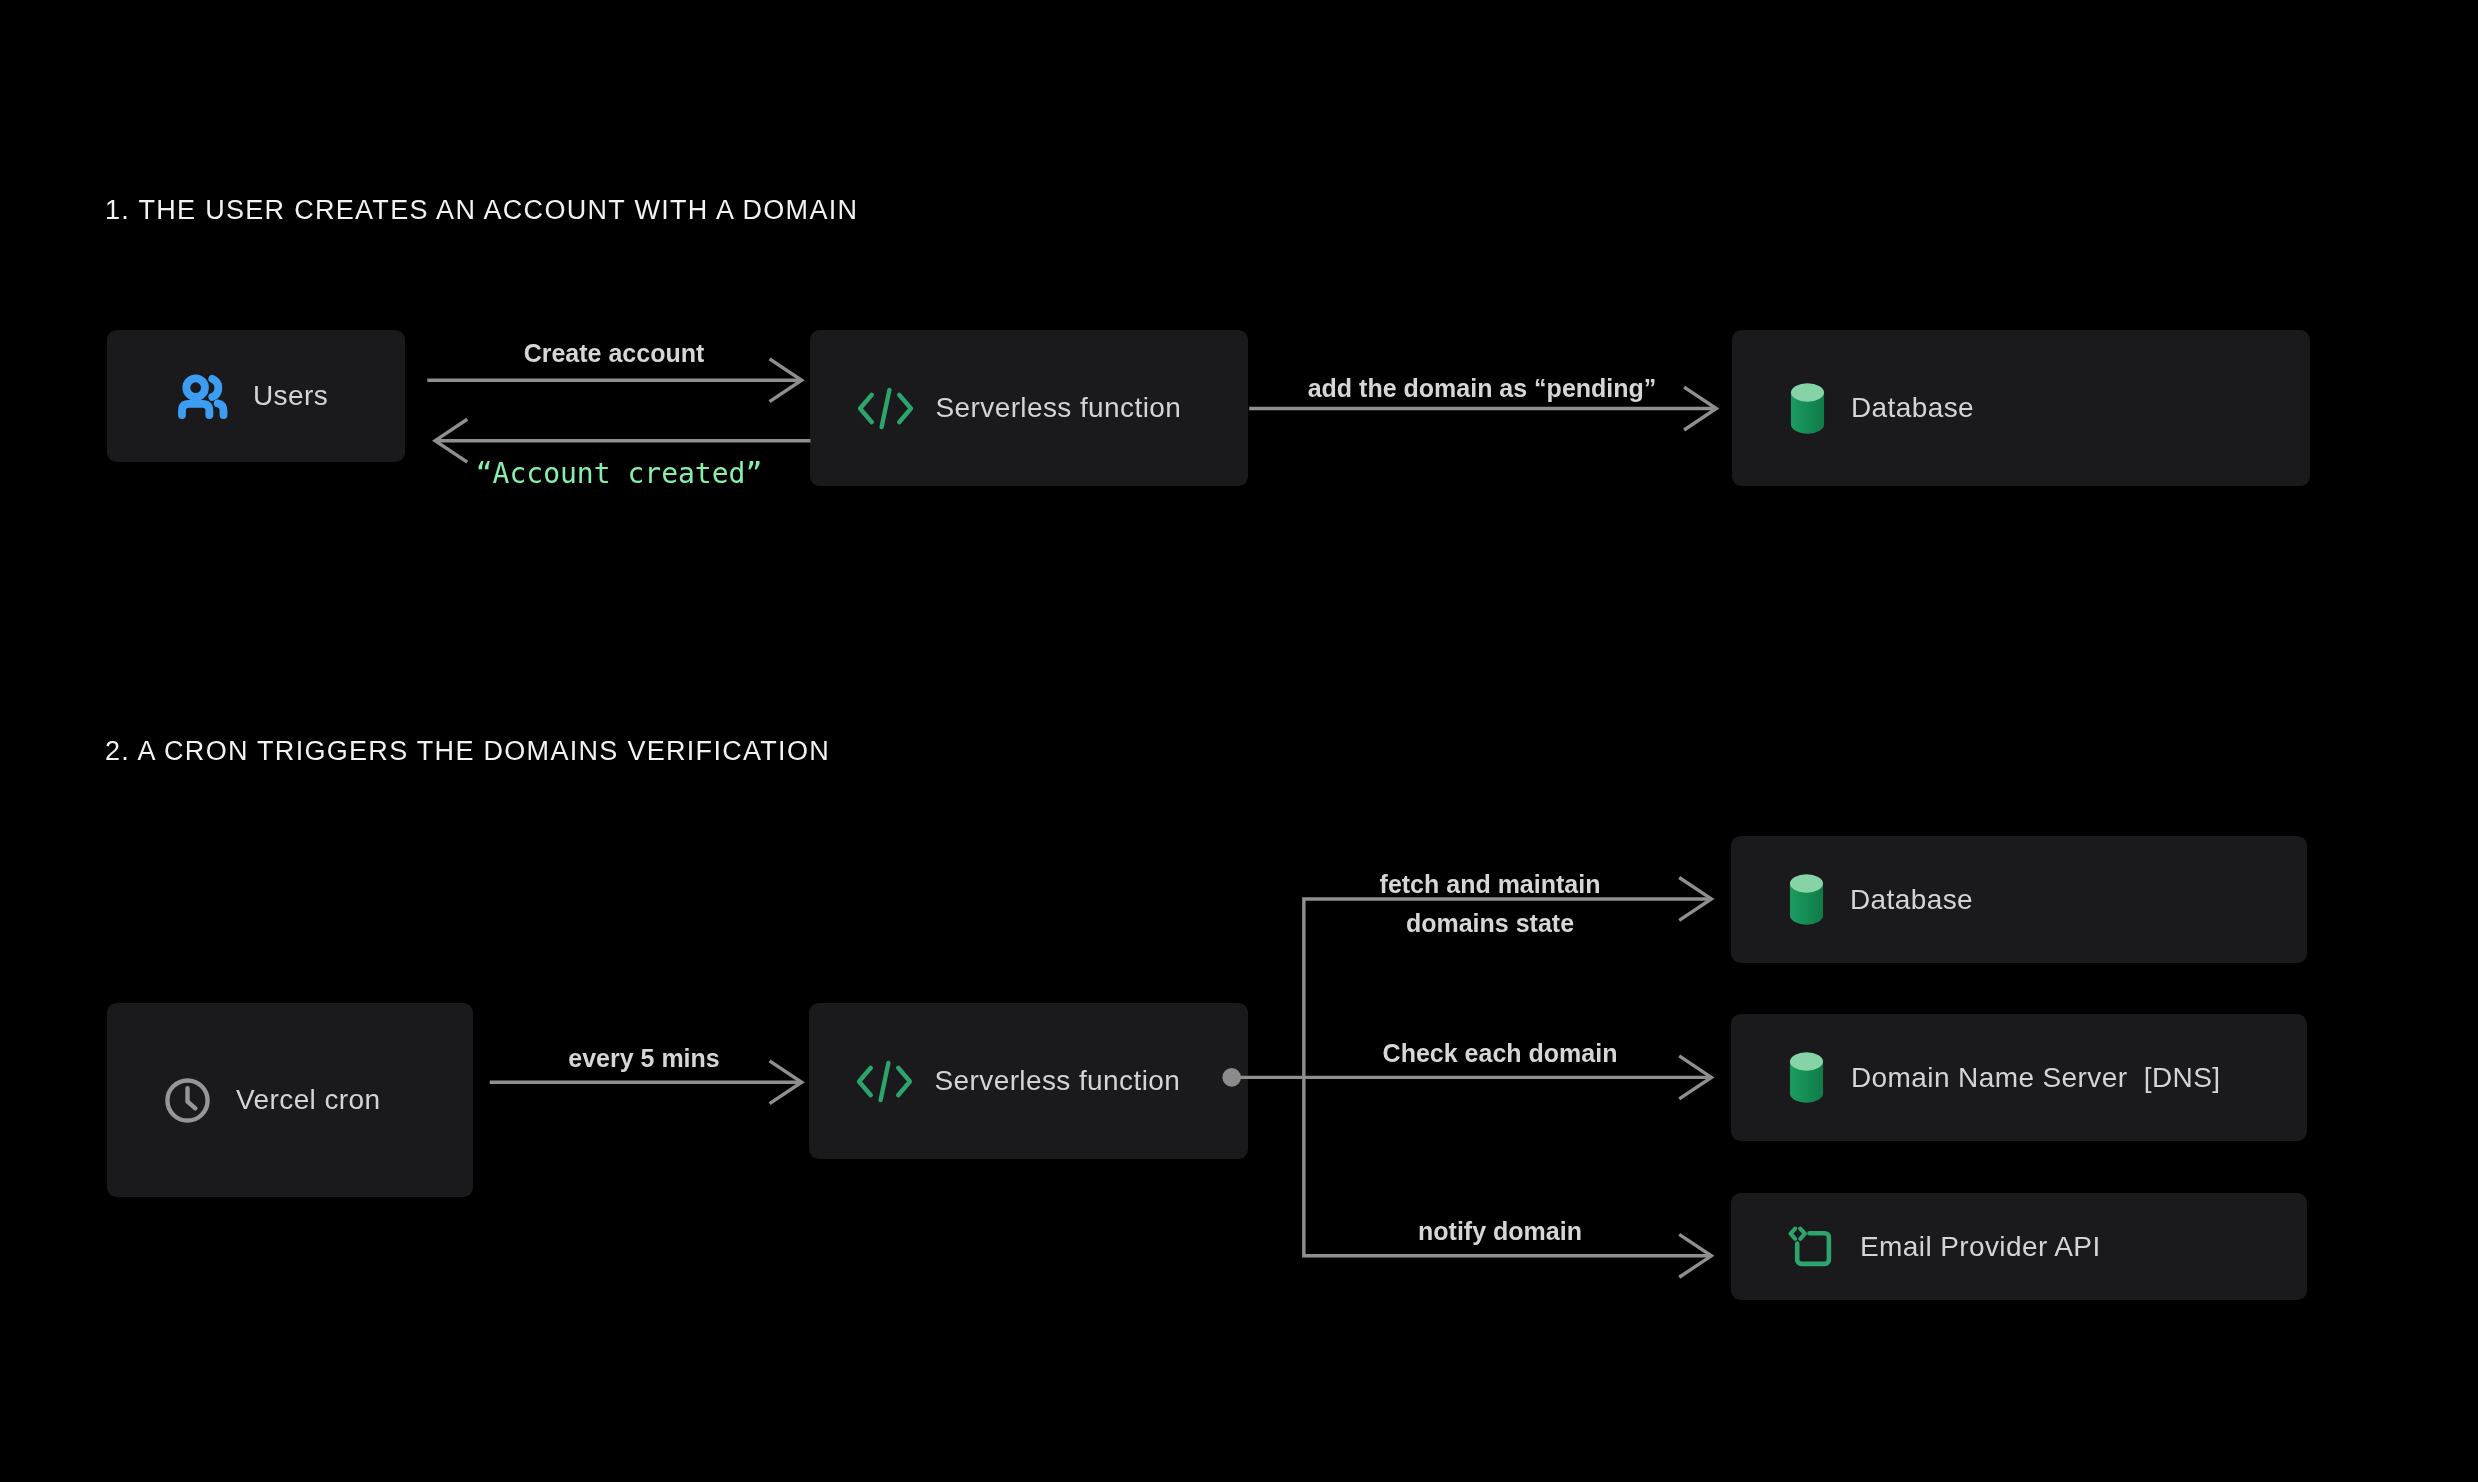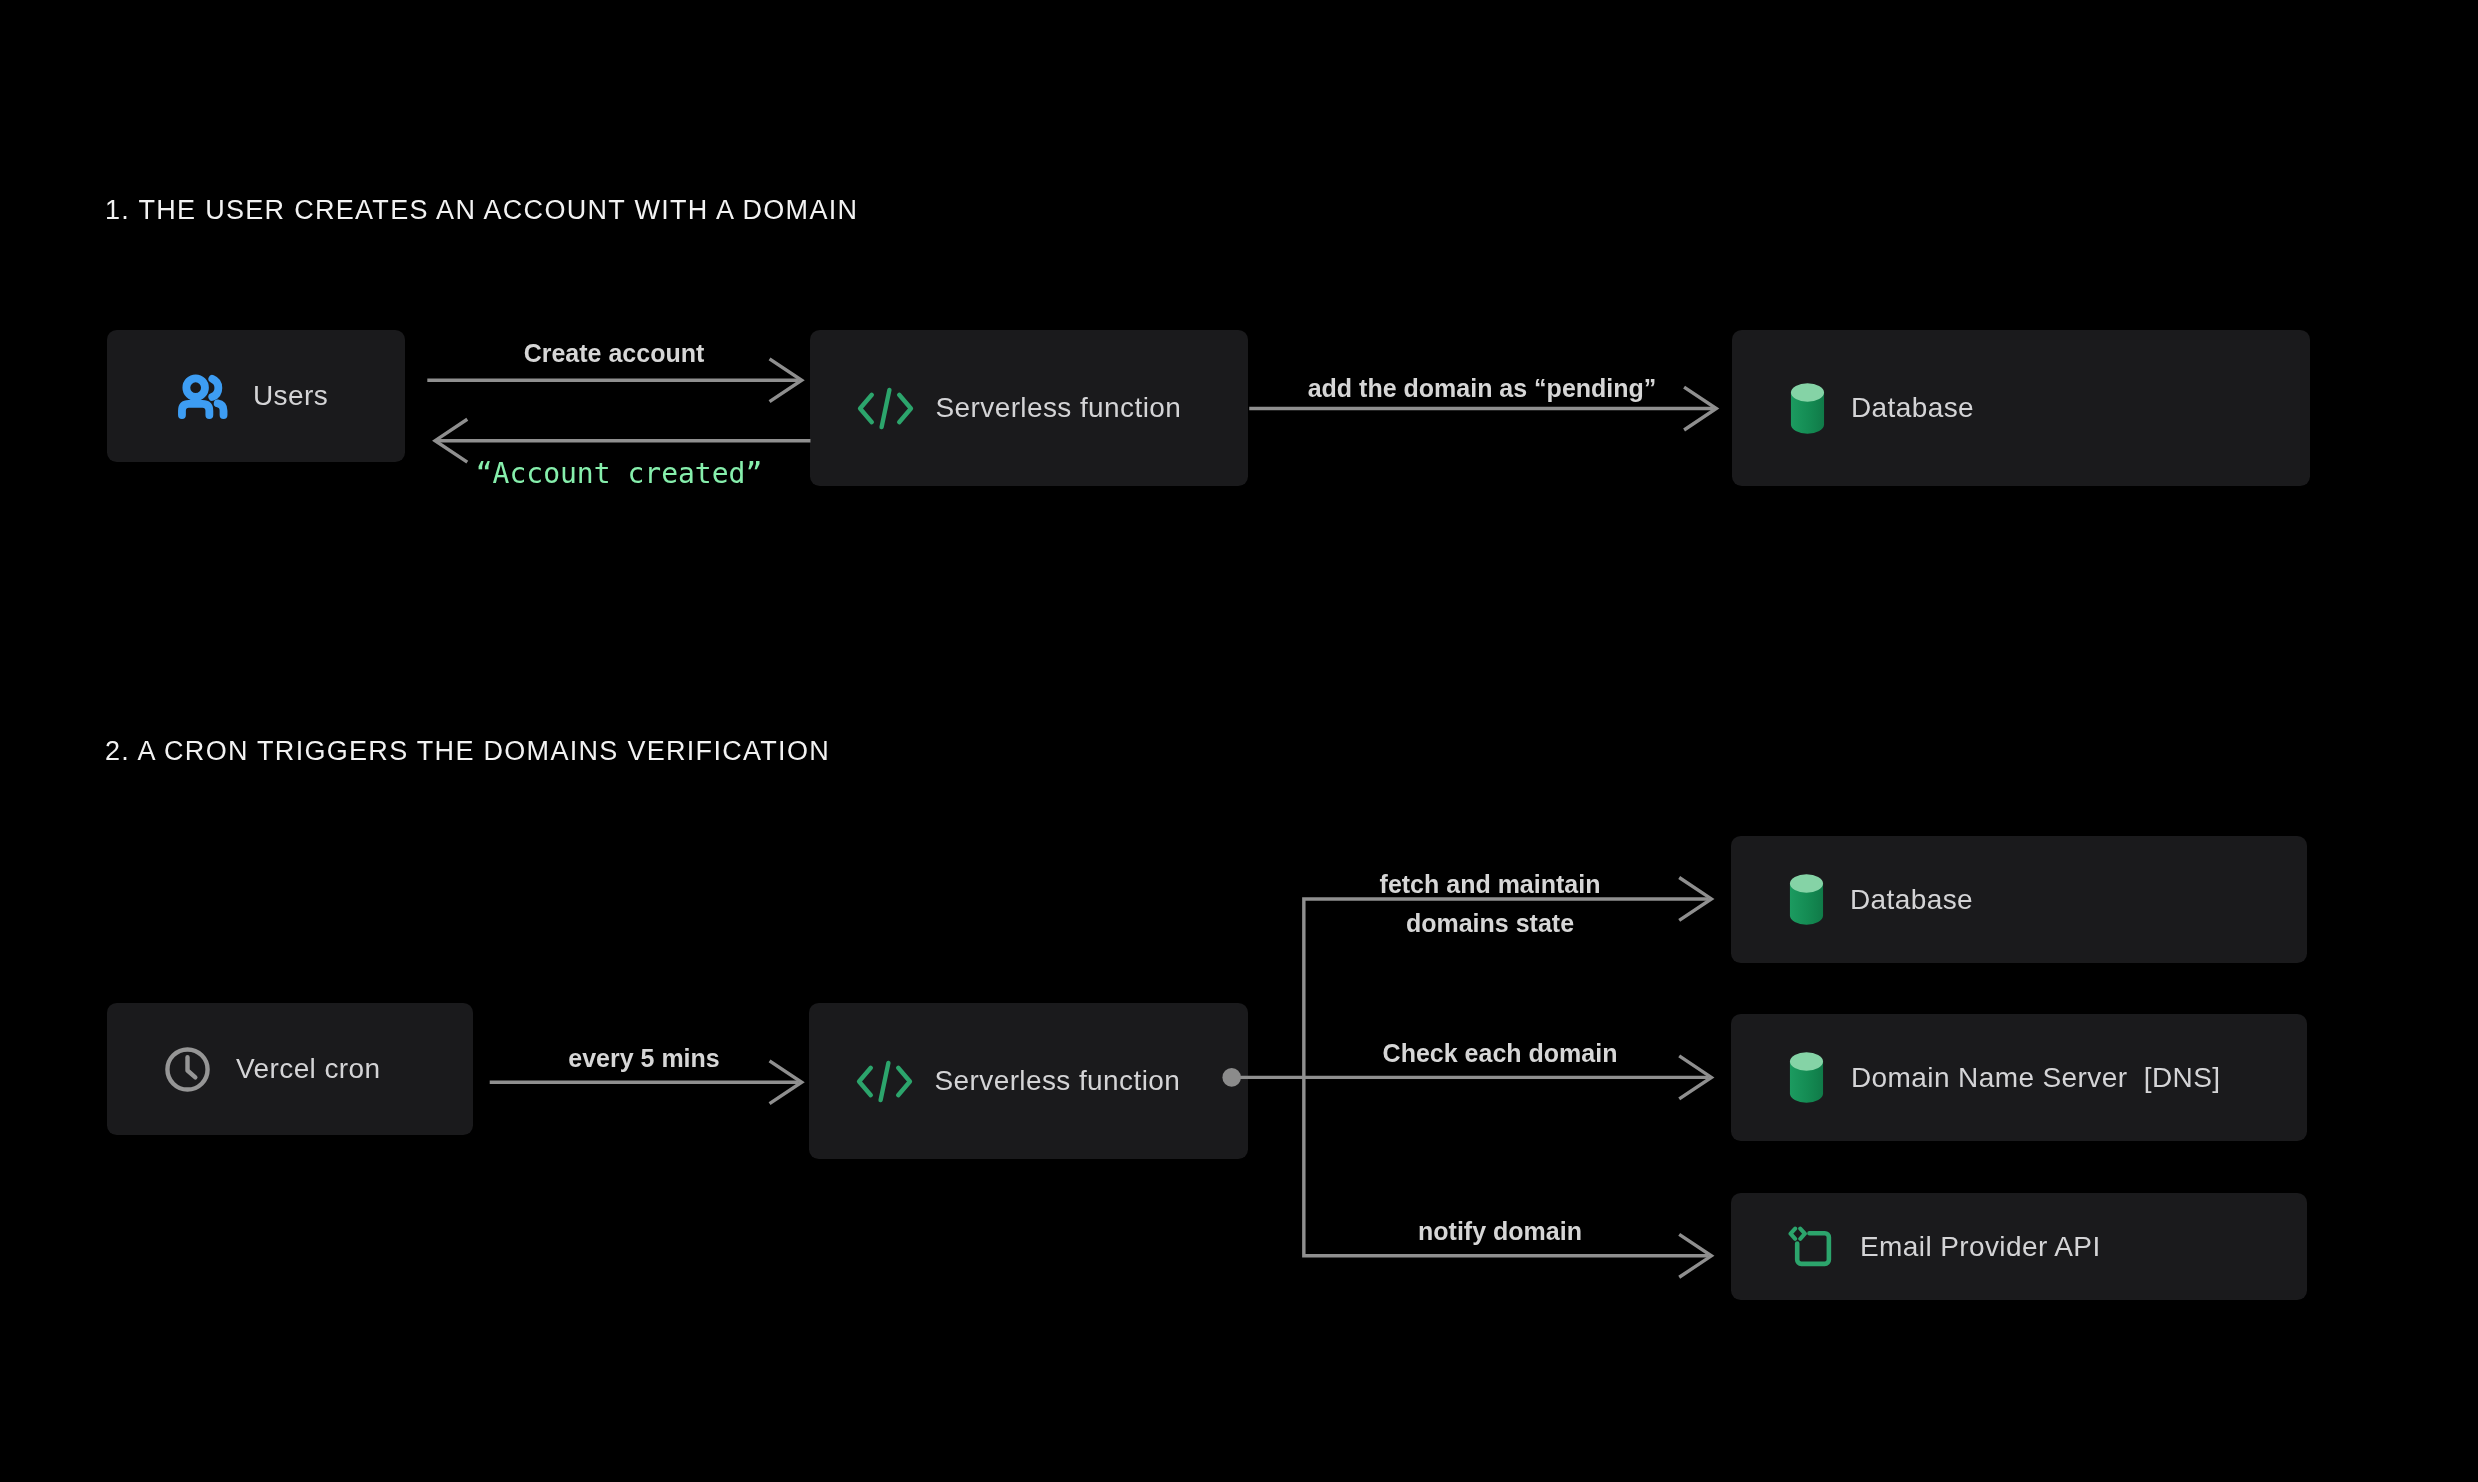--- a/index.html
+++ b/index.html
@@ -112,21 +112,21 @@
   </svg>
   <span class="node-label">Database</span>
 </div>
 
 <div class="edge-label" style="left:614px; top:353px;">Create account</div>
 <div class="edge-label mono" style="left:619px; top:473px;">“Account created”</div>
 <div class="edge-label" style="left:1482px; top:388px;">add the domain as “pending”</div>
 
 <div class="section-title" style="left:105px; top:736px;">2. A CRON TRIGGERS THE DOMAINS VERIFICATION</div>
 
-<div class="node" style="left:107px; top:1003px; width:366px; height:132px; padding-left:57px; gap:25px;">
+<div class="node" style="left:107px; top:1003px; width:366px; height:194px; padding-left:57px; gap:25px;">
   <svg class="icon" width="47" height="47" viewBox="0 0 48 48" fill="none" stroke="#969696" stroke-width="4.5" stroke-linecap="round" stroke-linejoin="round">
     <circle cx="24" cy="24" r="20.5"></circle>
     <polyline points="24,11.5 24,25 32,32"></polyline>
   </svg>
   <span class="node-label">Vercel cron</span>
 </div>
 
 <div class="node" style="left:809px; top:1003px; width:439px; height:156px; padding-left:47px; gap:21.5px;">
   <svg class="icon" width="57" height="45" viewBox="0 0 58 46" fill="none" stroke="#2ca56c" stroke-width="4.5" stroke-linecap="round" stroke-linejoin="round">
     <polyline points="15,9 3,23 15,37"></polyline>

